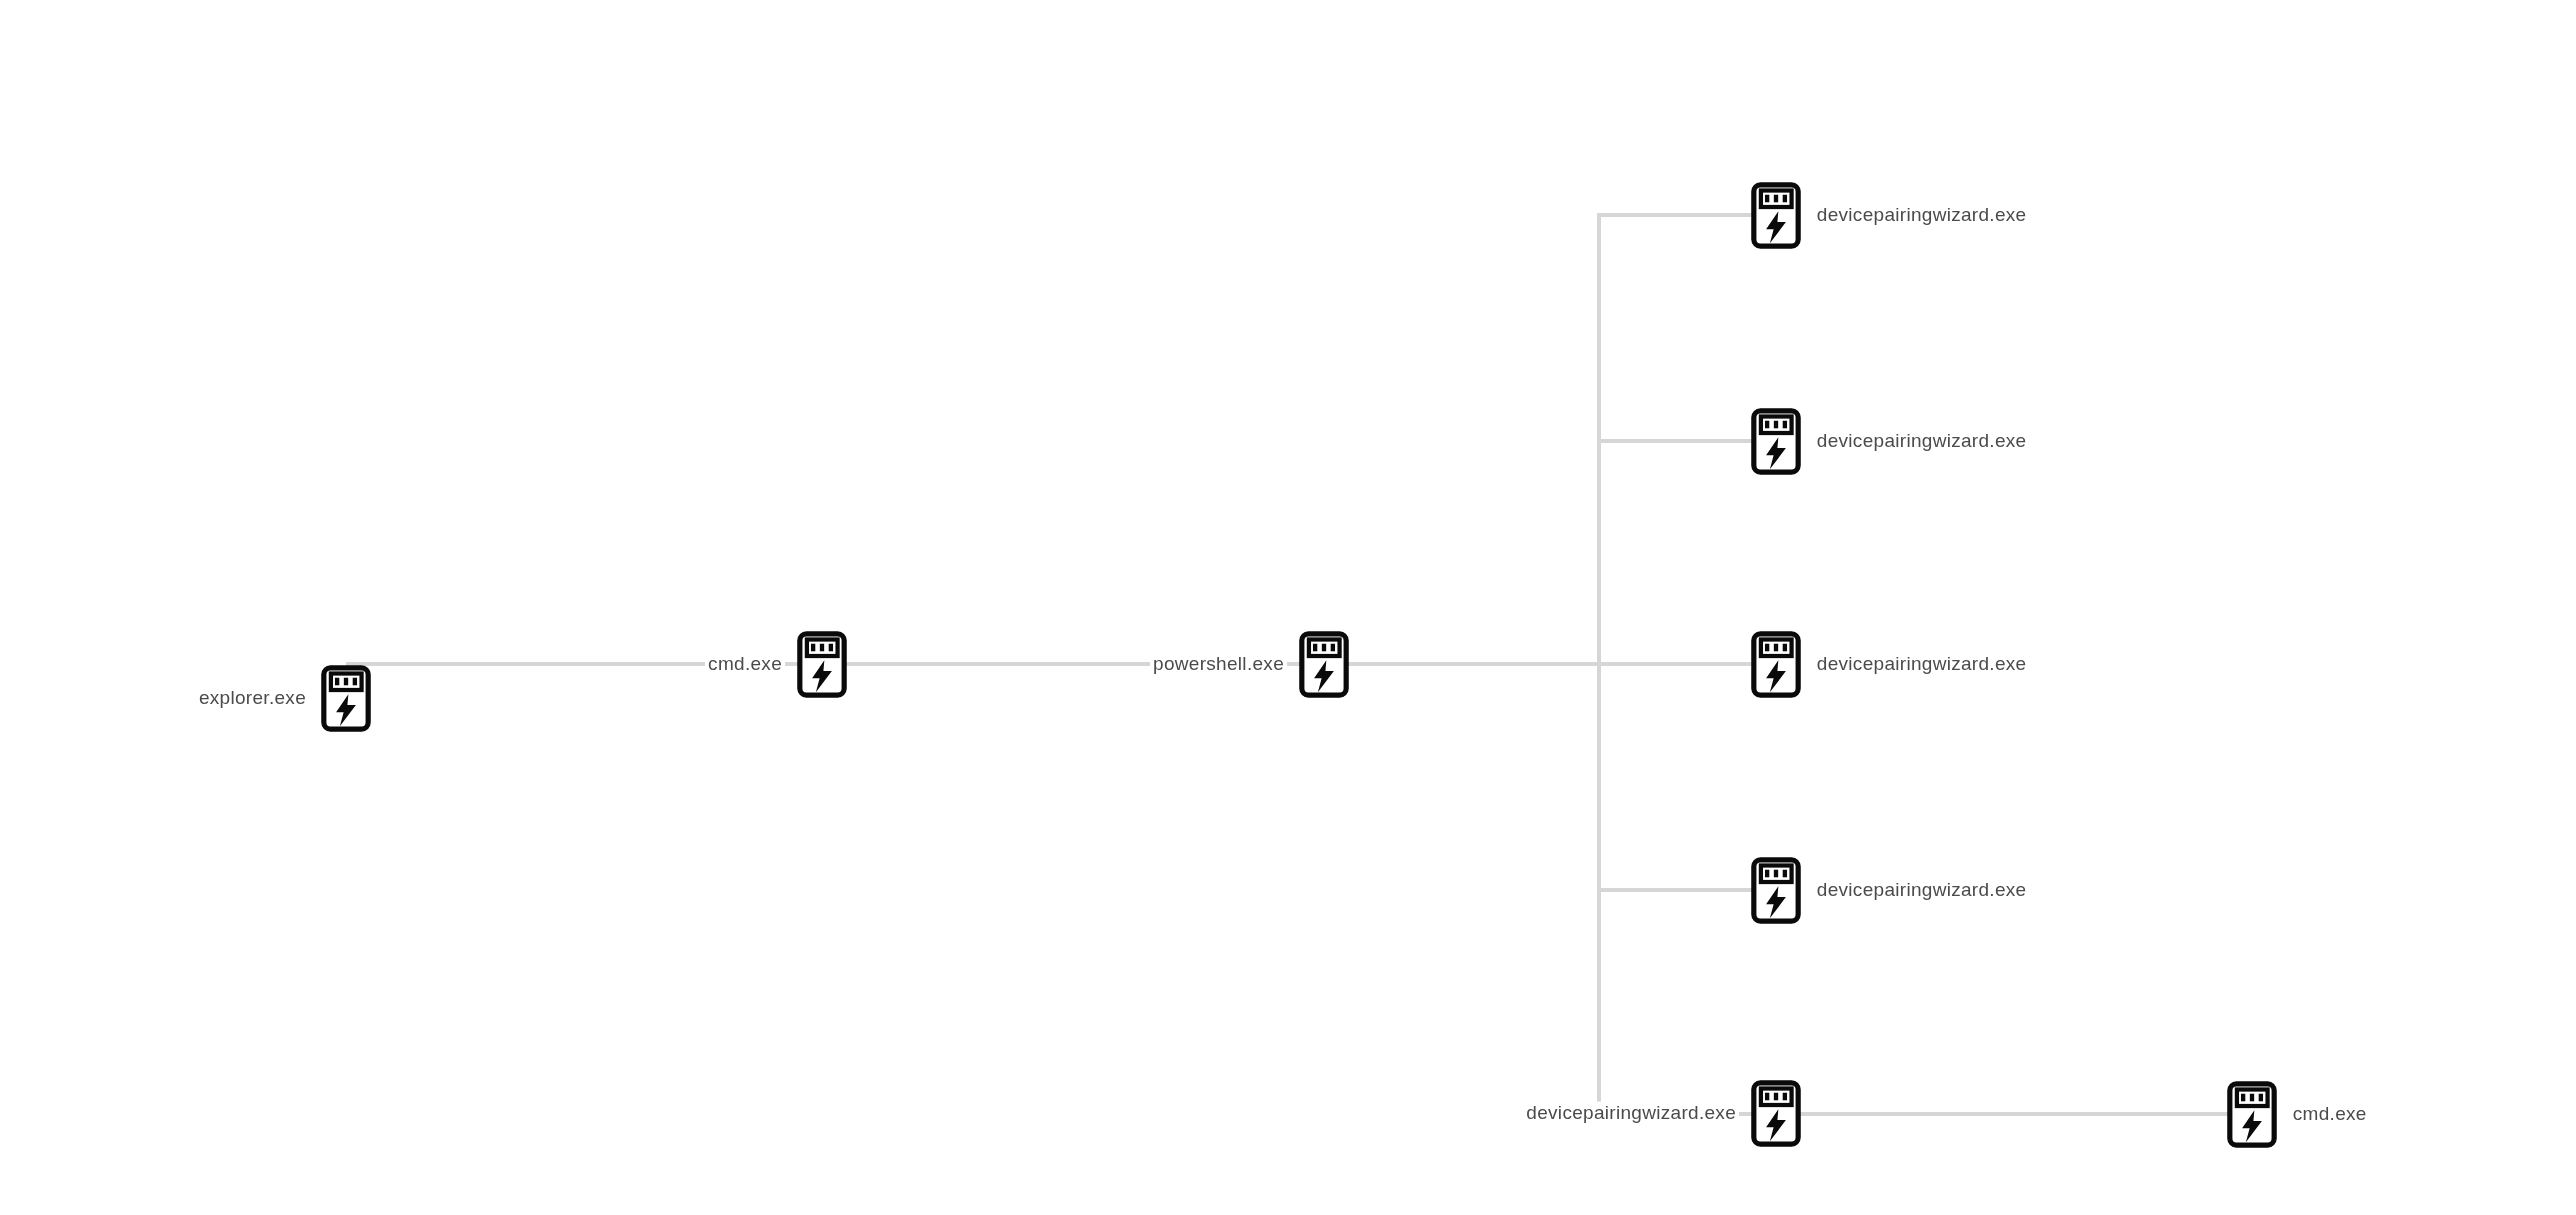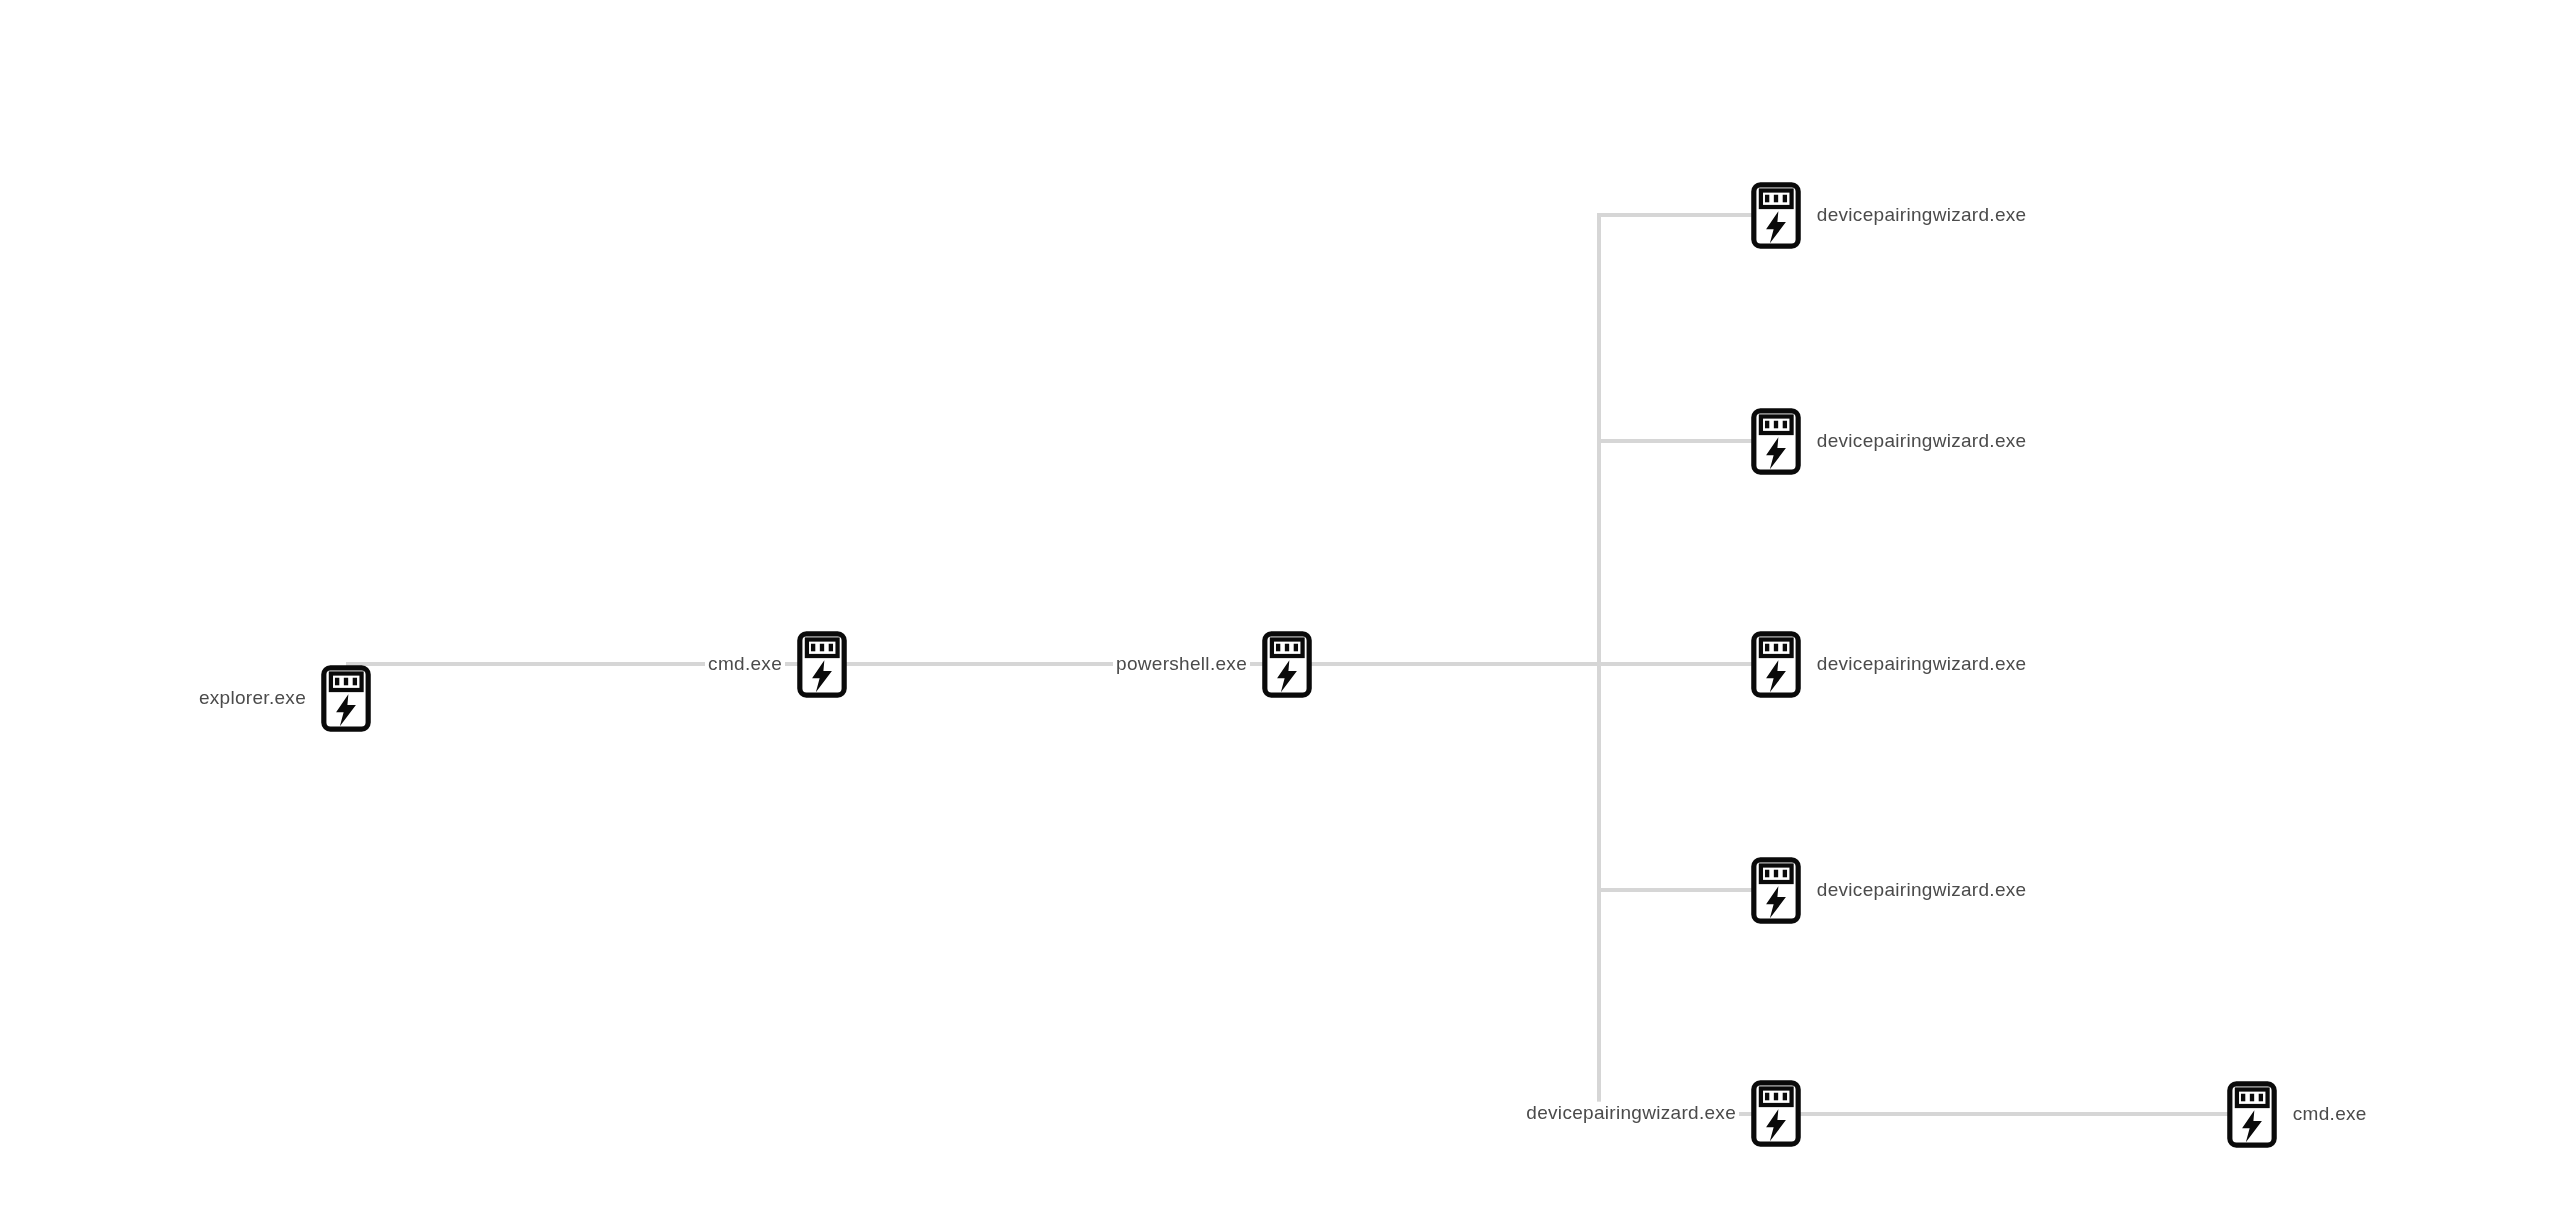--- a/index.html
+++ b/index.html
@@ -50,21 +50,21 @@
     color: #4b4b4b;
     background: #ffffff;
     padding: 1.9px 2.8px;
     line-height: 1.1;
   }
   .label-left  { right: calc(100% + 12.2px); }
   .label-right { left:  calc(100% + 13px); }
 
   #node-explorer     { left: 321px;  top: 665px; }
   #node-cmd-1        { left: 797px;  top: 631px; }
-  #node-powershell   { left: 1262px; top: 631px; }
+  #node-powershell   { left: 1299px; top: 631px; }
   #node-dpw-1        { left: 1751px; top: 182px; }
   #node-dpw-2        { left: 1751px; top: 408px; }
   #node-dpw-3        { left: 1751px; top: 631px; }
   #node-dpw-4        { left: 1751px; top: 857px; }
   #node-dpw-5        { left: 1751px; top: 1080px; }
   #node-cmd-2        { left: 2227px; top: 1081px; }
 </style>
 </head>
 <body>
 

